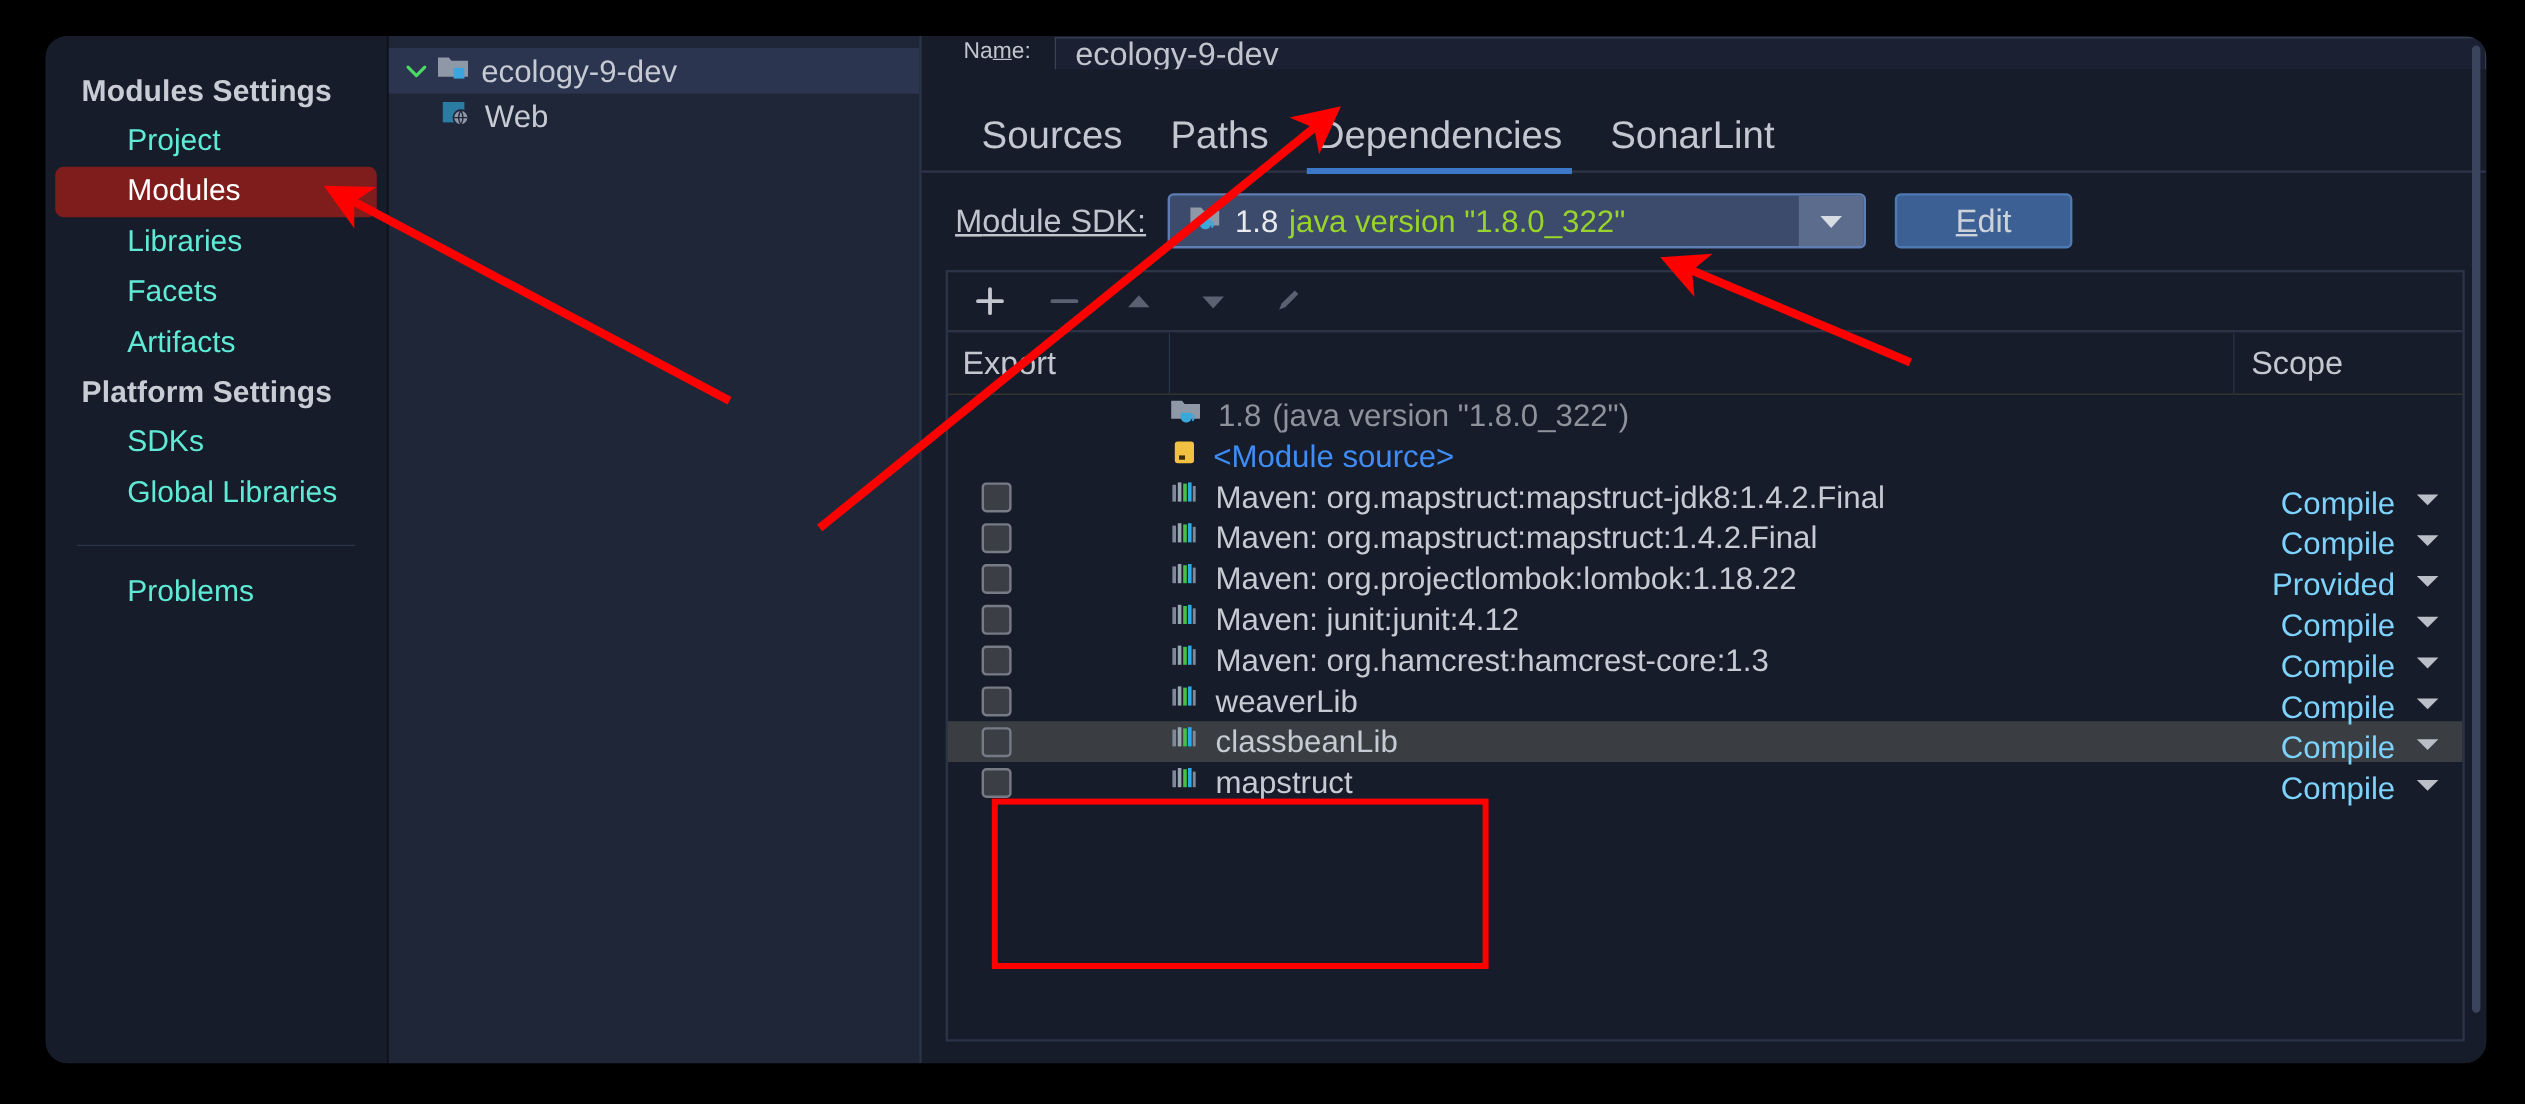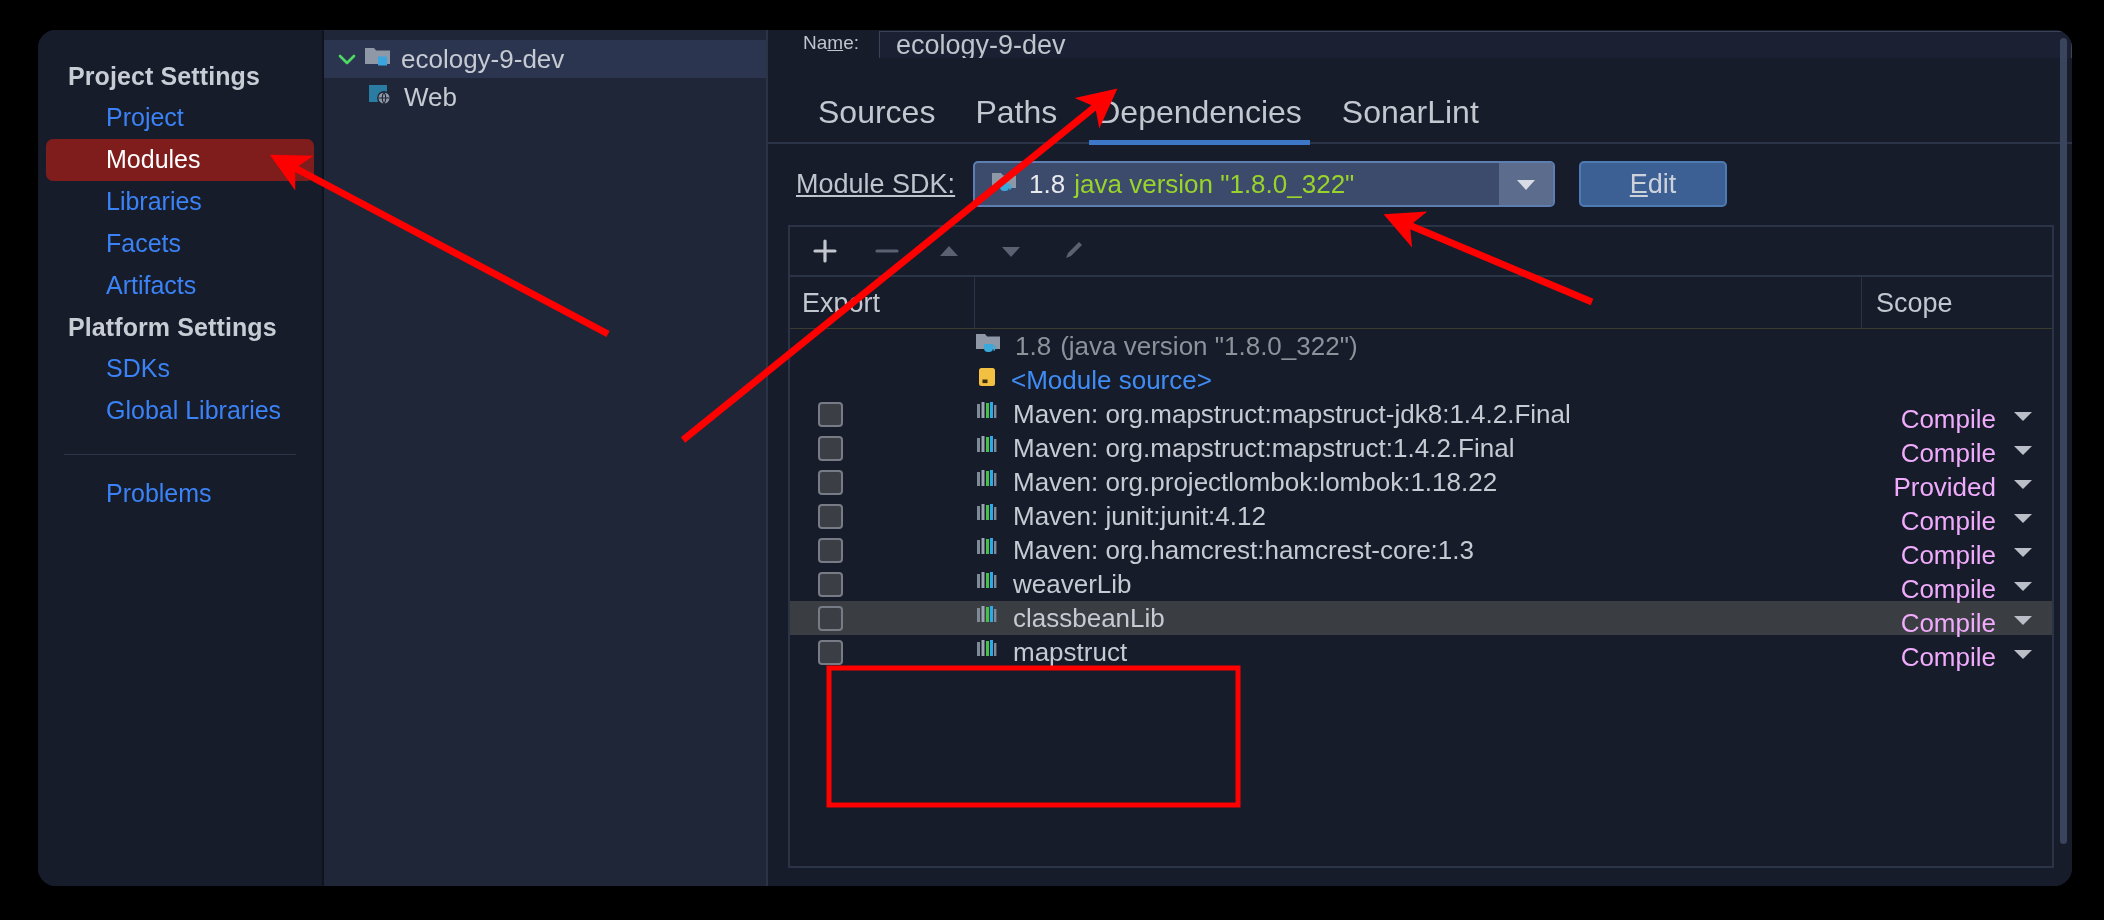--- a/index.html
+++ b/index.html
@@ -36,21 +36,21 @@
   }
   .side-group-title {
     font-size: 25px;
     font-weight: bold;
     color: #c8ccd4;
     padding: 6px 0 6px 30px;
     letter-spacing: .1px;
   }
   .side-item {
     font-size: 25px;
-    color: #3b82f6;
+    color: #5eead4;
     padding: 6px 0 7px 60px;
     border-radius: 7px;
     margin: 0 8px;
     white-space: nowrap;
   }
   .side-item.selected {
     background: #7f1d1d;
     color: #ffffff;
   }
   .side-sep {
@@ -239,21 +239,21 @@
     background: #3b3f45;
   }
   .row .name-cell { flex: 1; display: flex; align-items: center; overflow: hidden; white-space: nowrap; }
   .row .name-cell .lic { margin-right: 12px; flex: none; }
   .row .scope-cell {
     width: 190px; flex: none;
     display: flex; align-items: center; justify-content: flex-end;
     padding-right: 18px;
     gap: 16px;
   }
-  .scope-txt { font-size: 26px; color: #f0abfc; margin-top: 10px; }
+  .scope-txt { font-size: 26px; color: #7dd3fc; margin-top: 10px; }
   .link { color: #3f8cf5; }
   .dim { color: #8d929b; }
 
   
   .vscroll {
     position: absolute;
     right: 4px; top: 8px; bottom: 8px;
     width: 10px;
   }
   .vscroll .thumb {
@@ -273,21 +273,21 @@
     pointer-events: none;
   }
 </style>
 </head>
 <body>
 
 <div id="stage">
   <div class="panel">
 
     <div class="sidebar">
-      <div class="side-group-title">Project Settings</div>
+      <div class="side-group-title">Modules Settings</div>
       <div class="side-item">Project</div>
       <div class="side-item selected">Modules</div>
       <div class="side-item">Libraries</div>
       <div class="side-item">Facets</div>
       <div class="side-item">Artifacts</div>
 
       <div class="side-group-title">Platform Settings</div>
       <div class="side-item">SDKs</div>
       <div class="side-item">Global Libraries</div>
 

